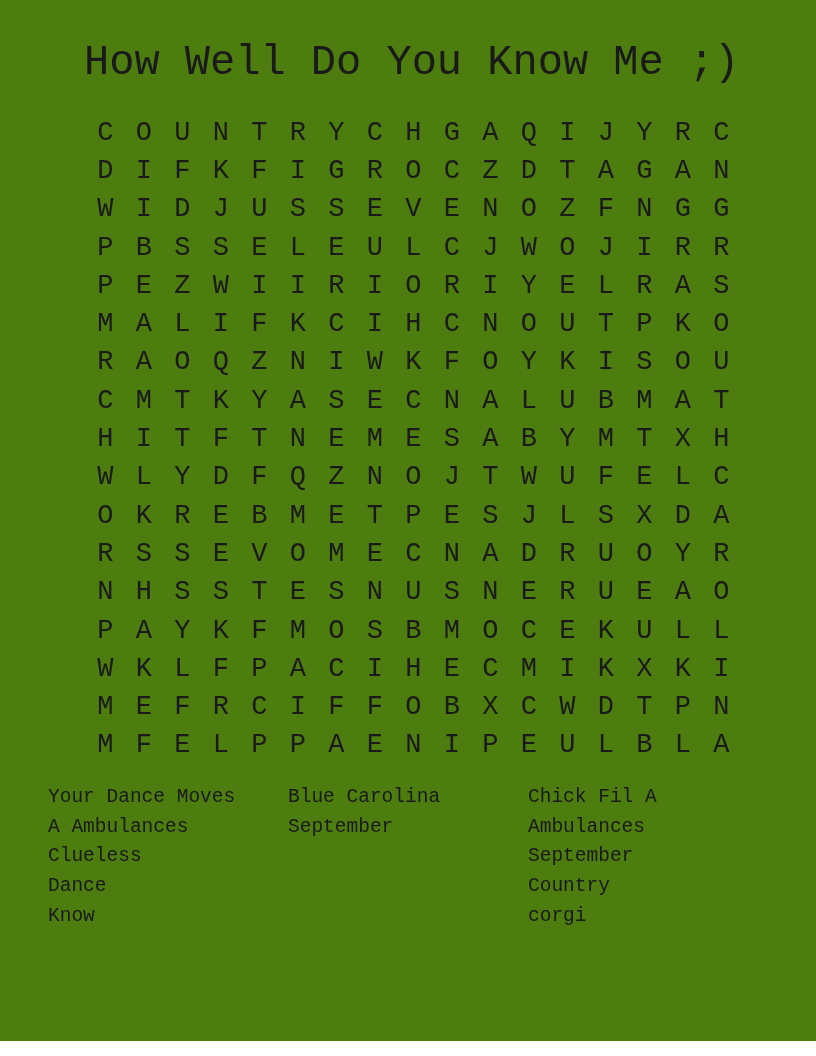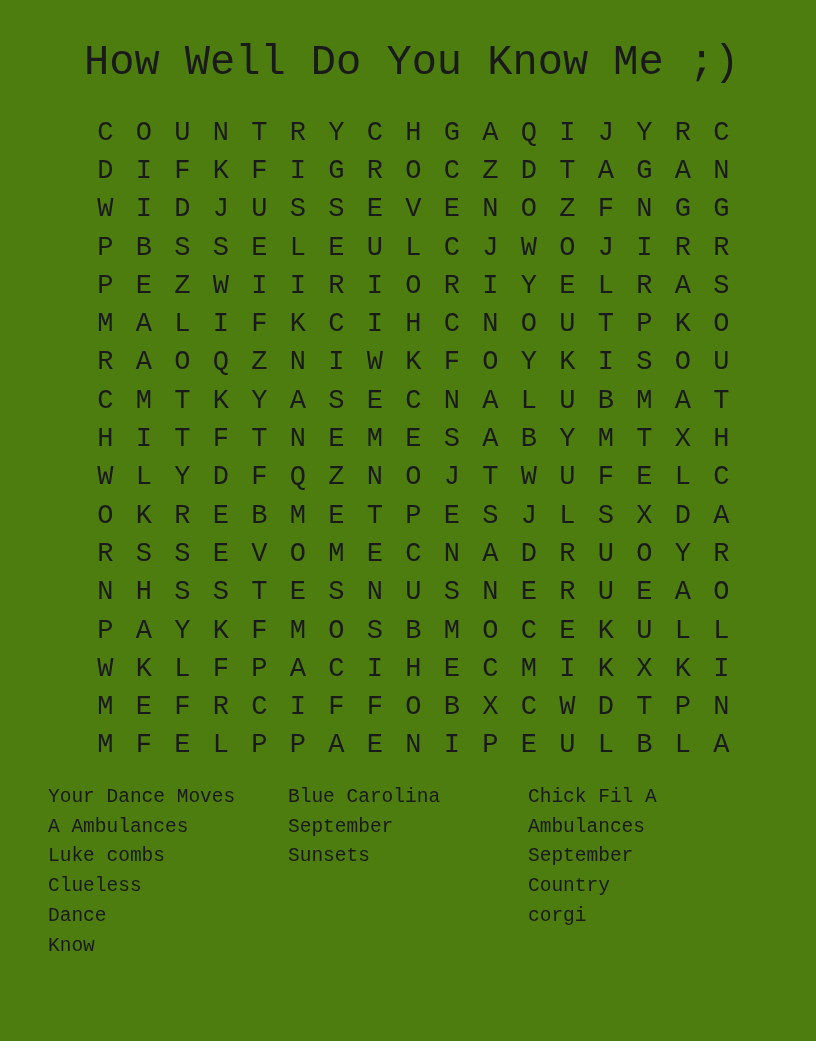--- a/index.html
+++ b/index.html
@@ -354,29 +354,27 @@
       <div class="cell">U</div>
       <div class="cell">L</div>
       <div class="cell">B</div>
       <div class="cell">L</div>
       <div class="cell">A</div>
     </div>
   <div class="word-list">
       <div class="word-col">
         <div class="word">Your Dance Moves</div>
         <div class="word">A Ambulances</div>
-        <div class="word">Luke combs</div>
         <div class="word">Clueless</div>
         <div class="word">Dance</div>
         <div class="word">Know</div>
       </div>
       <div class="word-col">
         <div class="word">Blue Carolina</div>
         <div class="word">September</div>
-        <div class="word">Sunsets</div>
       </div>
       <div class="word-col">
         <div class="word">Chick Fil A</div>
         <div class="word">Ambulances</div>
         <div class="word">September</div>
         <div class="word">Country</div>
         <div class="word">corgi</div>
       </div>
     </div>
 </div>

